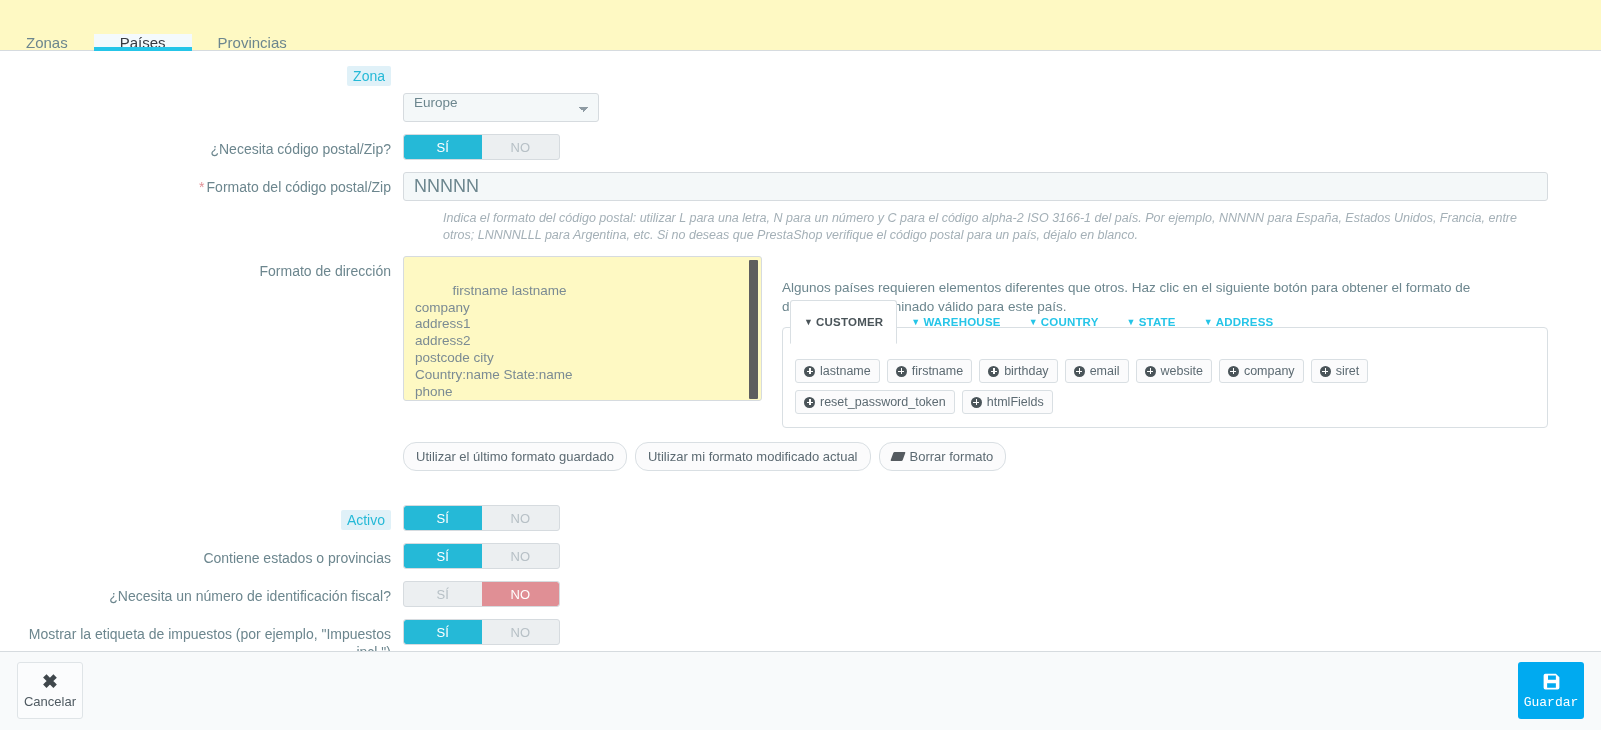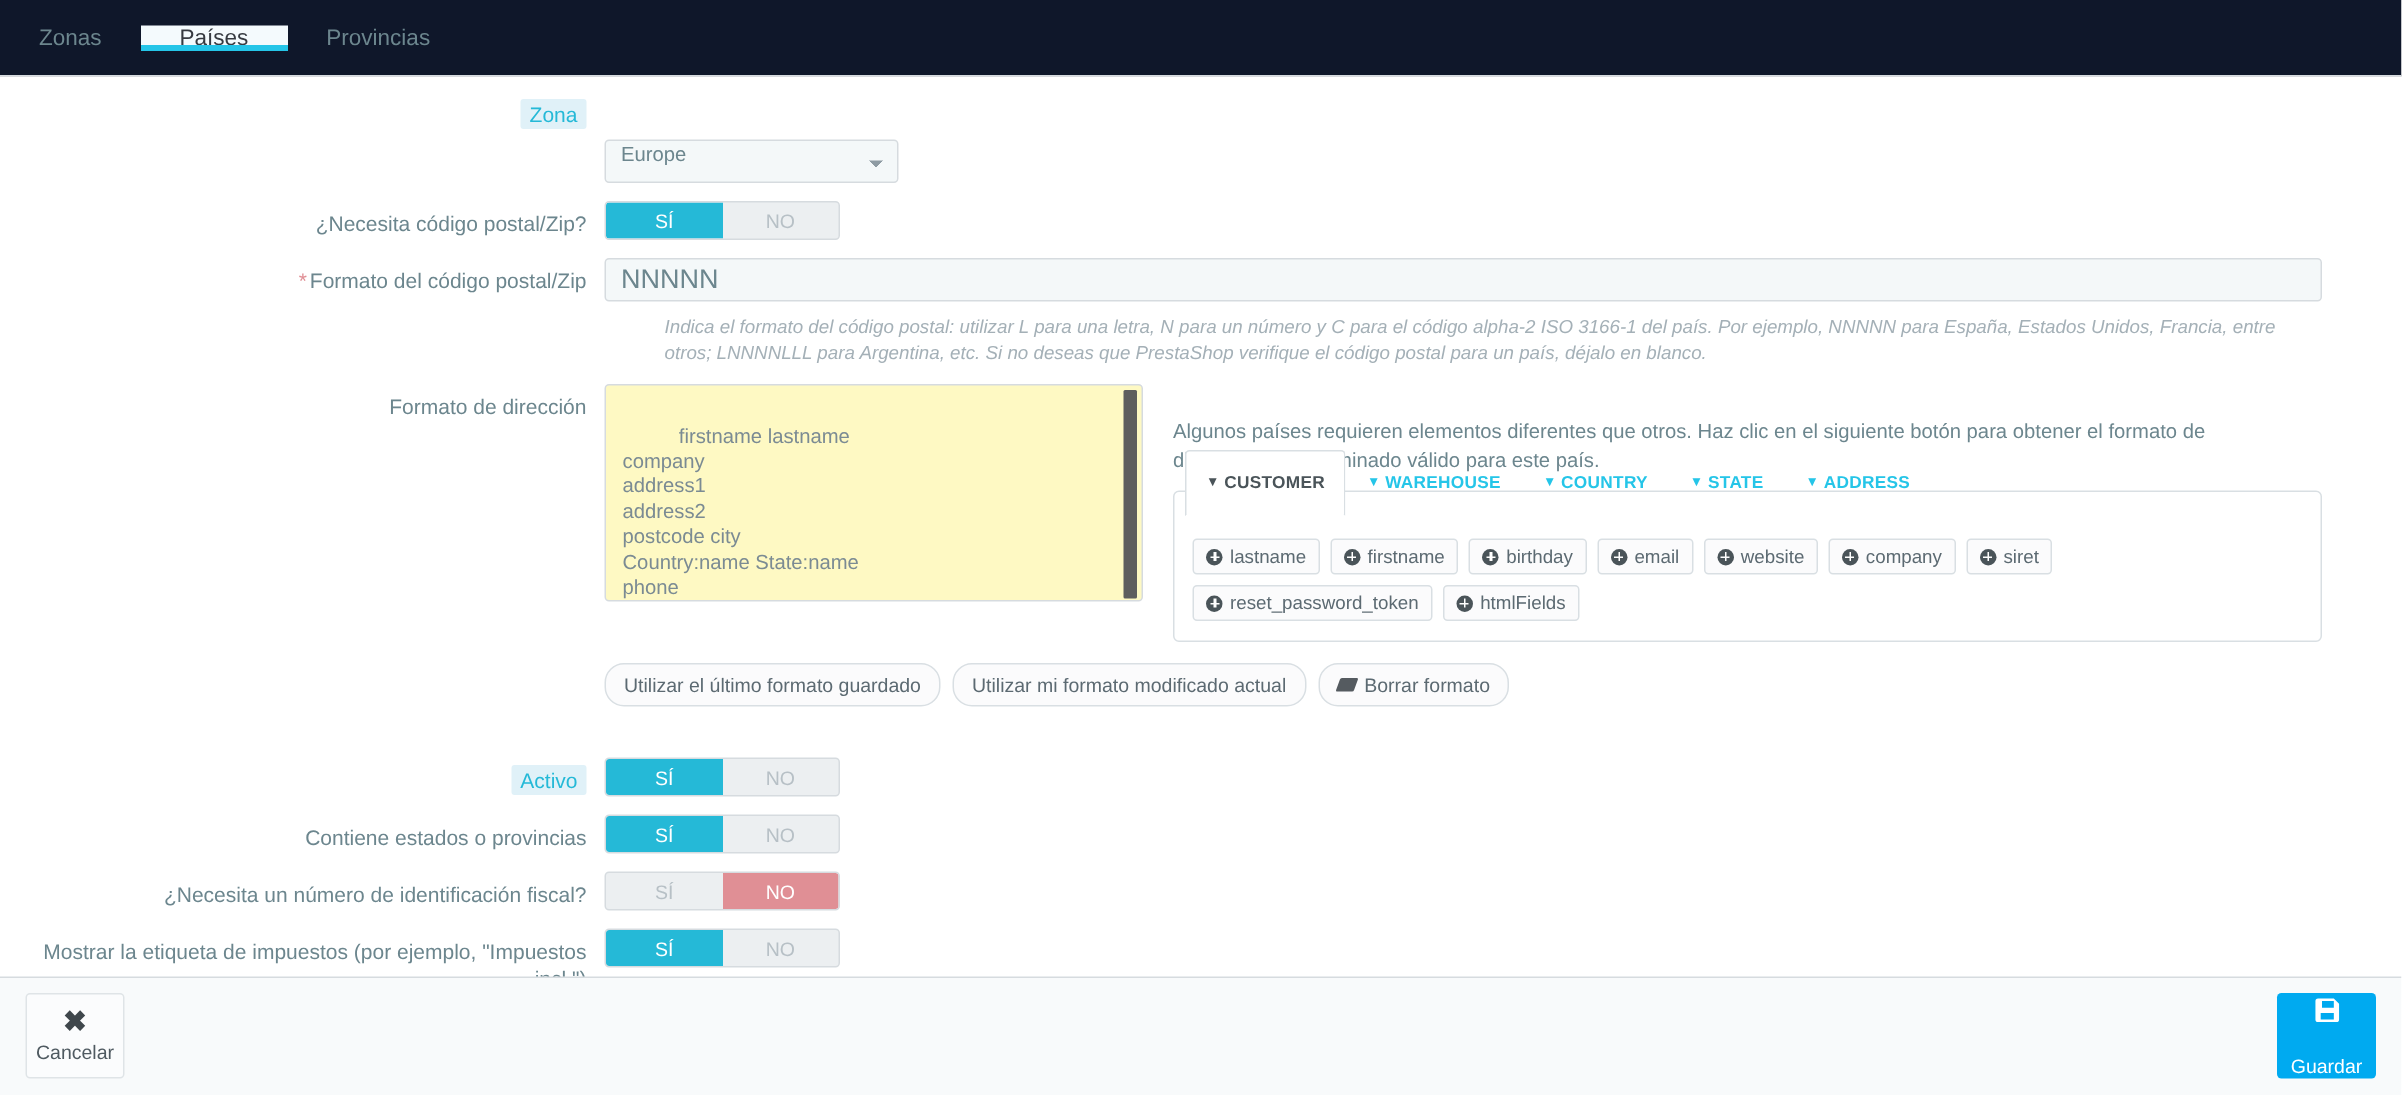--- a/index.html
+++ b/index.html
@@ -10,23 +10,23 @@
     font-family: "Liberation Sans", sans-serif;
     font-size: 13px;
     color: #6c868e;
     overflow: hidden;
   }
 
   
   .tabbar {
     position: relative;
     height: 51px;
-    background: #0f172a;
-    display: flex;
-    align-items: center;
+    background: #fef9c3;
+    display: flex;
+    align-items: flex-end;
     padding-left: 0;
   }
   .tabbar::after {
     content: "";
     position: absolute;
     left: 0; right: 0; bottom: 0;
     height: 1px;
     background: #d6dbdf;
   }
   .tab {
@@ -335,23 +335,23 @@
     right: 17px;
     top: 10px;
     width: 66px;
     height: 57px;
     background: #00aaf0;
     border: none;
     border-radius: 3px;
     display: flex;
     flex-direction: column;
     align-items: center;
-    justify-content: space-between;
+    justify-content: center;
     gap: 3px;
-    font-family: Liberation Sans, sans-serif;
+    font-family: Liberation Mono, monospace;
     font-size: 13px;
     color: #ffffff;
     cursor: pointer;
   }
   .save-svg { display: block; }
 </style>
 </head>
 <body>
 
 <div class="tabbar">

